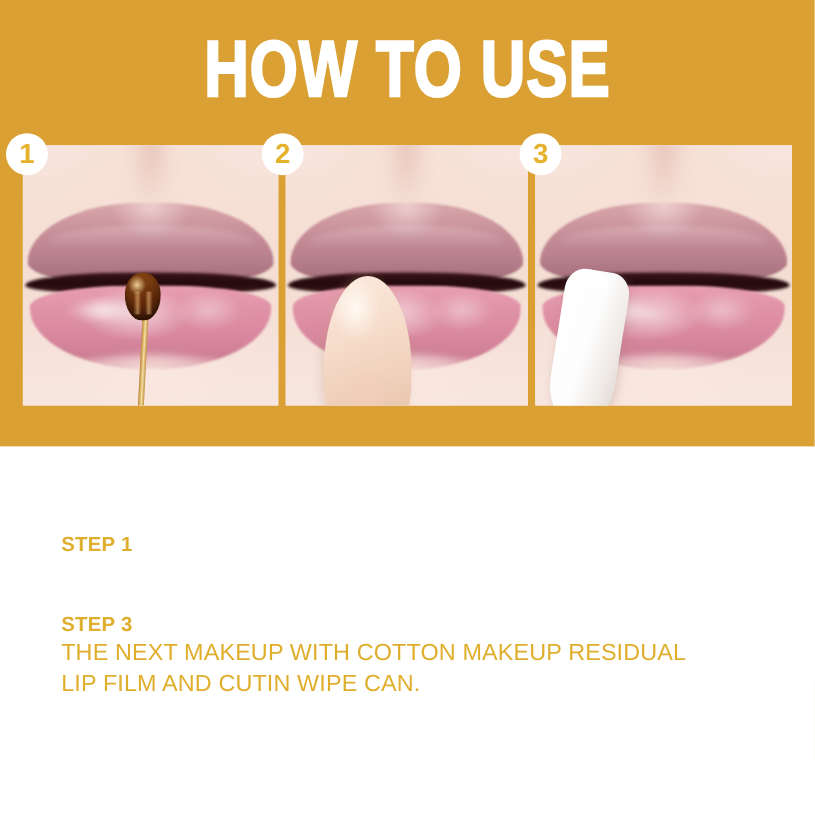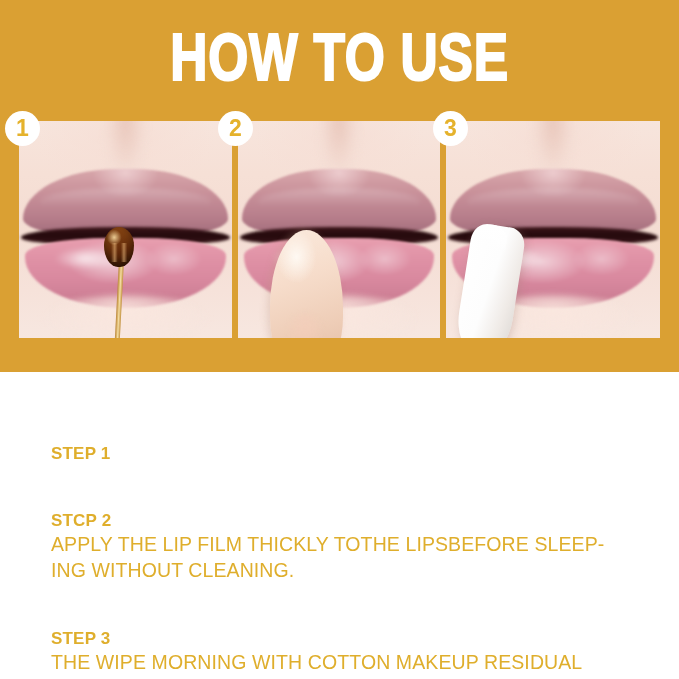--- a/index.html
+++ b/index.html
@@ -364,27 +364,22 @@
   <div class="badge badge-3">
     <span>3</span>
   </div>
 
   <div class="steps">
 
     <div class="step-group">
       <div class="step-heading">STEP 1</div>
     </div>
 
-    <div class="step-group">
-      <div class="step-heading">STCP 2</div>
-      <div class="step-body">APPLY THE LIP FILM THICKLY TOTHE LIPSBEFORE SLEEP-
-ING WITHOUT CLEANING.</div>
-    </div>
 
     <div class="step-group">
       <div class="step-heading">STEP 3</div>
-      <div class="step-body">THE WIPE MORNING WITH COTTON MAKEUP RESIDUAL
+      <div class="step-body">THE NEXT MAKEUP WITH COTTON MAKEUP RESIDUAL
 LIP FILM AND CUTIN WIPE CAN.</div>
     </div>
 
   </div>
 
 </div>
 
 </body></html>

